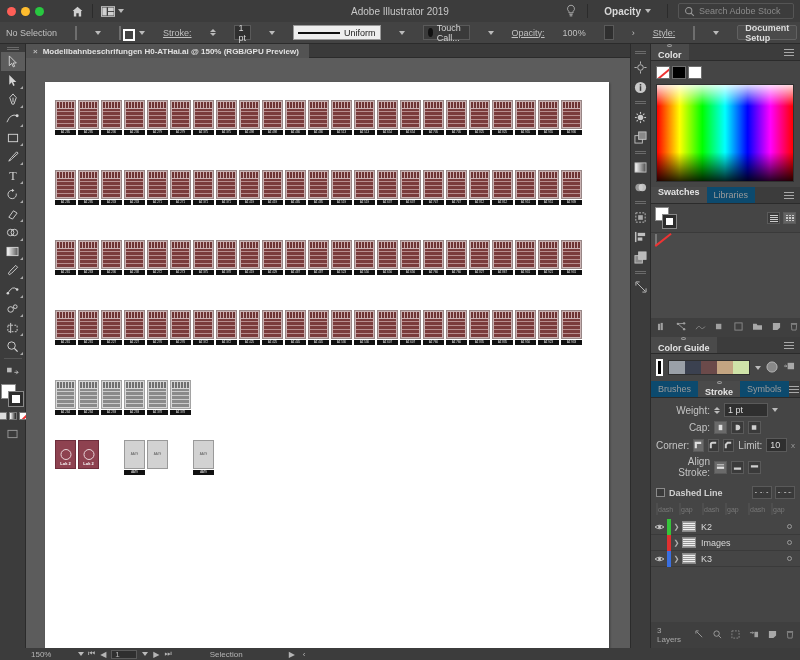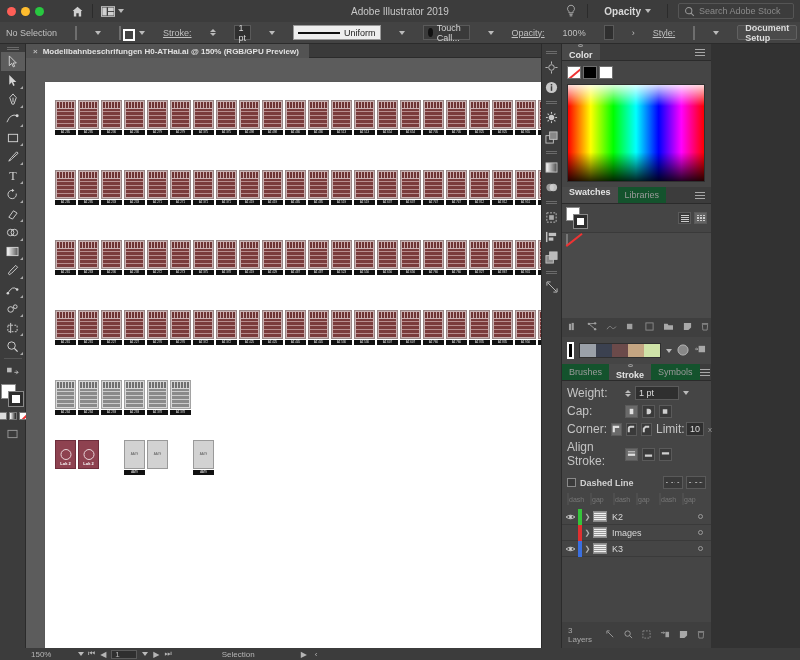--- a/index.html
+++ b/index.html
@@ -5,21 +5,21 @@
   * { box-sizing: border-box; margin: 0; padding: 0; }
   html, body {
     width: 800px; height: 660px;
     overflow: hidden;
     background: #323232;
     font-family: "Liberation Sans", sans-serif;
     font-size: 9px;
     color: #b8b8b8;
     -webkit-font-smoothing: antialiased;
   }
-  .app { position: relative; width: 711px; height: 660px; }
+  .app { position: relative; width: 800px; height: 660px; }
 
   
   .titlebar {
     position: absolute; left: 0; top: 0; width: 800px; height: 22px;
     background: #3c3c3c;
     display: flex; align-items: center;
   }
   .traffic { display: flex; gap: 5px; padding-left: 7px; }
   .tl { width: 9px; height: 9px; border-radius: 50%; }
   .tl.r { background: #ff5f57; }
@@ -195,21 +195,21 @@
     position: absolute; right: 0; top: 44px; width: 150px; bottom: 12px;
     background: #3c3c3c; border-left: 1px solid #2b2b2b;
     display: flex; flex-direction: column;
   }
   .ptabrow {
     height: 17px; background: #3c3c3c; display: flex; align-items: stretch;
     border-bottom: 1px solid #2b2b2b;
   }
   .ptab {
     display: flex; align-items: center; gap: 3px; padding: 0 7px;
-    font-size: 9px; color: #9a9a9a; background: #14532d;
+    font-size: 9px; color: #9a9a9a; background: #0c4a6e;
   }
   .ptab.active { background: #4a4a4a; color: #e4e4e4; font-weight: bold; flex-direction: column; }
   .ptab .grp { width: 5px; height: 5px; border-radius: 50%; border: 1px solid #9a9a9a; }
   .pmenu { margin-left: auto; display: flex; align-items: center; padding-right: 6px; }
   .hamb { width: 10px; height: 7px; display:flex; flex-direction:column; justify-content:space-between; }
   .hamb i { display:block; height:1px; background:#a8a8a8; }
   .pbody { background: #454545; padding: 5px; }
 
   
   .colorchips { display: flex; gap: 2px; margin-bottom: 5px; }
@@ -245,21 +245,21 @@
   .swfooter { display:flex; align-items:center; gap:9px; padding: 4px 6px; background:#3f3f3f; }
 
   
   .cg-row { display:flex; align-items:center; gap:5px; padding: 5px; }
   .cg-main { width: 17px; height: 17px; background:#000; border:2px solid #fff; }
   .cg-strip { display:flex; height: 15px; border:1px solid #2f2f2f; }
   .cg-strip span { width: 16px; display:block; }
 
   
   .sk-row { display:flex; align-items:center; gap:4px; padding: 2px 5px; }
-  .sk-lbl { width: 54px; font-size:12px; color:#c4c4c4; }
+  .sk-lbl { width: 54px; text-align: right; font-size:10px; color:#c4c4c4; }
   .sk-btn { width:13px; height:13px; background:#3a3a3a; border:1px solid #5a5a5a; display:flex;align-items:center;justify-content:center; }
   .sk-btn.on { background:#6a6a6a; }
   .sk-field { background:#2f2f2f; border:1px solid #5a5a5a; height:14px; width:40px; display:flex;align-items:center;padding:0 3px; font-size:9px; color:#ddd; }
   .chk { width:9px; height:9px; border:1px solid #8a8a8a; background:#3a3a3a; }
   .dashrow { display:flex; gap:3px; padding: 3px 5px 0; }
   .dashcell { width:20px; }
   .dashcell .bx { height:13px; background:#3f3f3f; border:1px solid #4e4e4e; }
   .dashcell .cap { text-align:center; font-size:7px; color:#777; margin-top:1px; }
 
   
@@ -274,21 +274,21 @@
 
   
   .statusbar {
     position: absolute; left: 0; bottom: 0; width: 800px; height: 12px;
     background: #3c3c3c; display: flex; align-items: center;
     font-size: 8px; color: #b5b5b5;
   }
   .sb-zoom { width: 52px; padding-left: 5px; font-weight: normal; }
   .sb-nav { display: flex; align-items: center; gap: 5px; padding: 0 4px; }
   .sb-page { background:#2f2f2f; border:1px solid #5a5a5a; width:26px; height:9px; display:flex; align-items:center; padding-left:3px; }
-  .sb-tool { margin-left: 46px; }
+  .sb-tool { margin-left: 34px; }
 </style>
 </head>
 <body>
 
 <div class="app">
 
   <div class="titlebar">
     <div class="traffic">
       <span class="tl r"></span>
       <span class="tl y"></span>
@@ -1462,20 +1462,33 @@
         <span><svg width="9" height="9" viewBox="0 0 10 10">
               <path d="M1 1 h8 v5 l-3 3 h-5 z" fill="#a8a8a8"></path>
             </svg></span>
         <span><svg width="8" height="9" viewBox="0 0 9 10">
               <path d="M1.5 2.5 h6 l-0.6 6.5 h-4.8 z" fill="none" stroke="#8c8c8c"></path>
               <rect x="1" y="1.3" width="7" height="1" fill="#8c8c8c"></rect>
             </svg></span>
       </div>
     </div>
 
+    <div class="ptabrow">
+      <div class="ptab active">
+        <span class="grp"></span>
+        <span>Color Guide</span>
+      </div>
+      <div class="pmenu">
+        <span class="hamb">
+            <i></i>
+            <i></i>
+            <i></i>
+          </span>
+      </div>
+    </div>
     <div style="background:#454545">
       <div class="cg-row">
         <span class="cg-main"></span>
         <span class="cg-strip">
           <span style="background:#9aa0a8"></span>
           <span style="background:#3b4150"></span>
           <span style="background:#6b4a4a"></span>
           <span style="background:#c4a582"></span>
           <span style="background:#cfe3a8"></span>
         </span>

